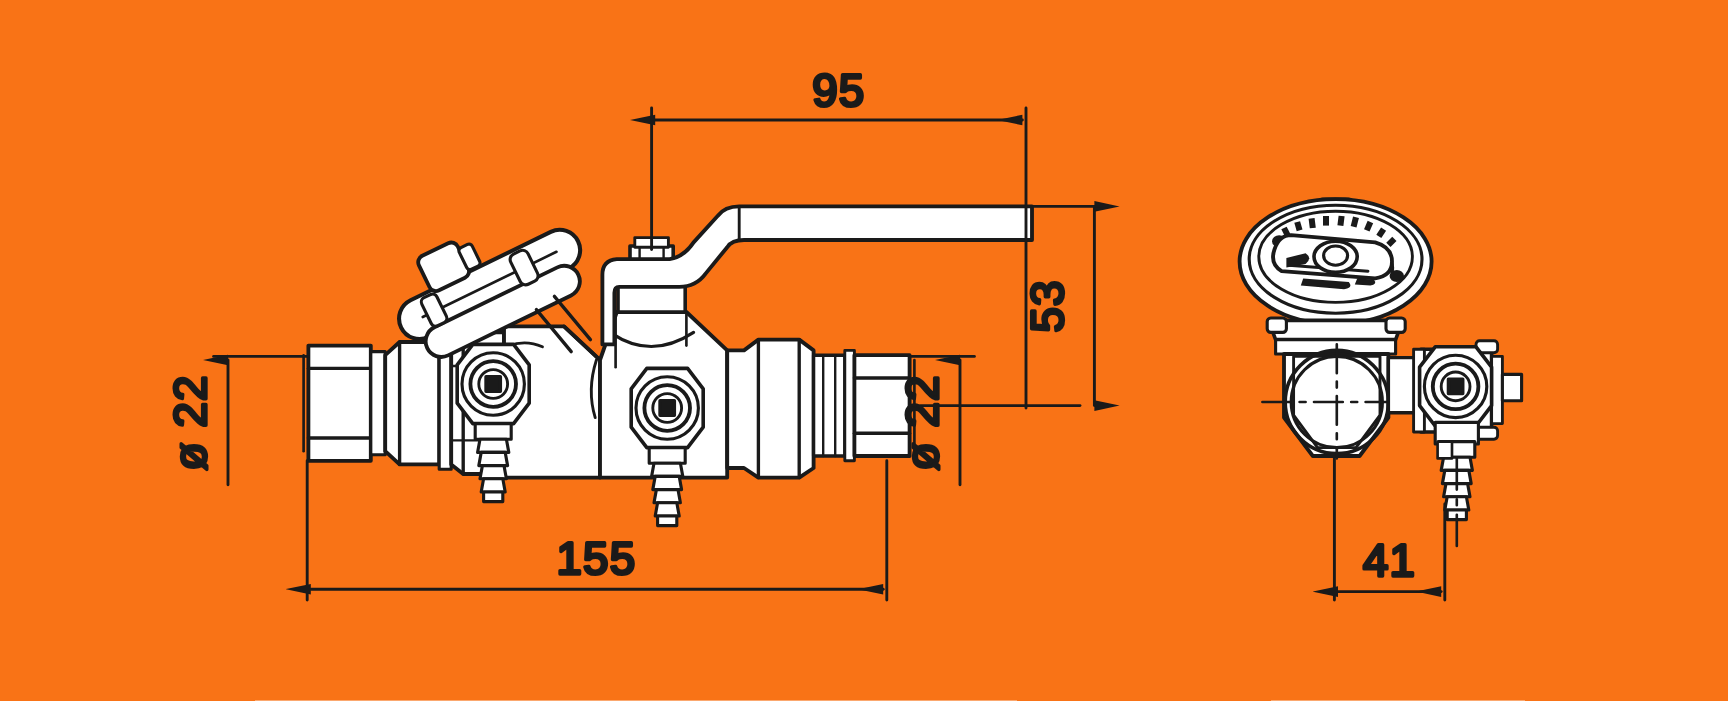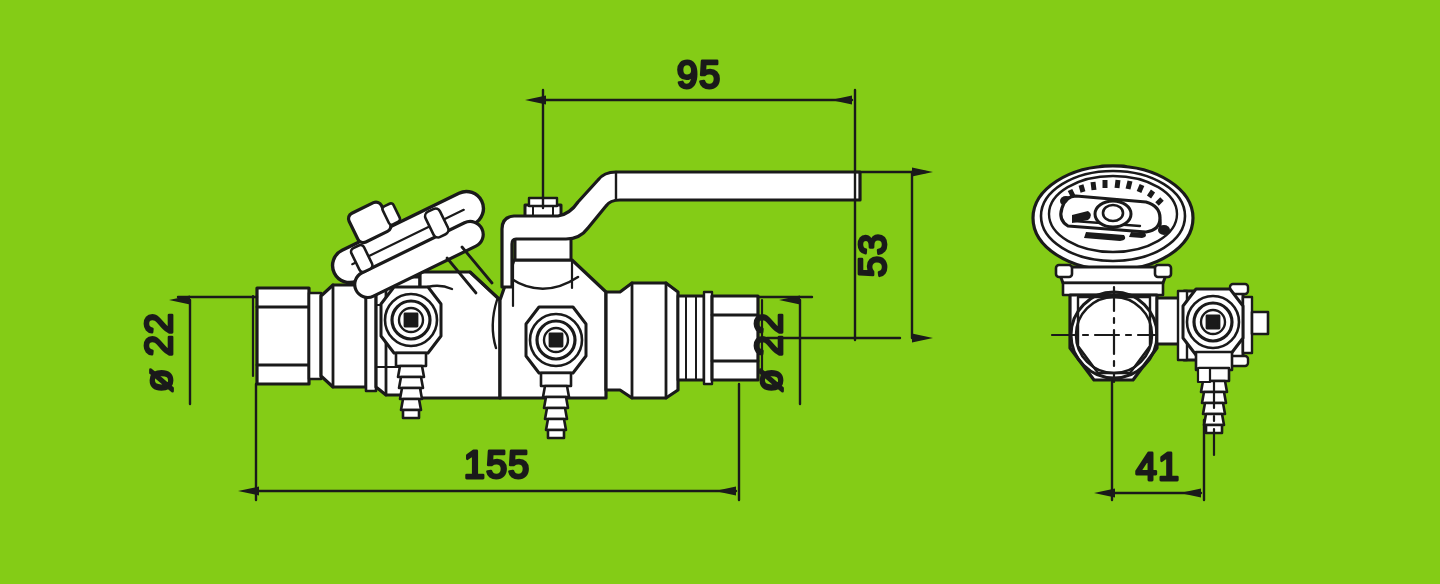--- a/index.html
+++ b/index.html
@@ -11,21 +11,21 @@
   body {
     width: 1440px;
     height: 584px;
     font-family: "Liberation Sans", sans-serif;
     overflow: hidden;
   }
   #drawing-root {
     position: relative;
     width: 1440px;
     height: 584px;
-    background: #84cc16;
+    background: #f97316;
   }
   #drawing-svg {
     display: block;
     width: 1440px;
     height: 584px;
   }
   .dim-text {
     font-family: "Liberation Sans", sans-serif;
     font-size: 38px;
     fill: #1a1a1a;

